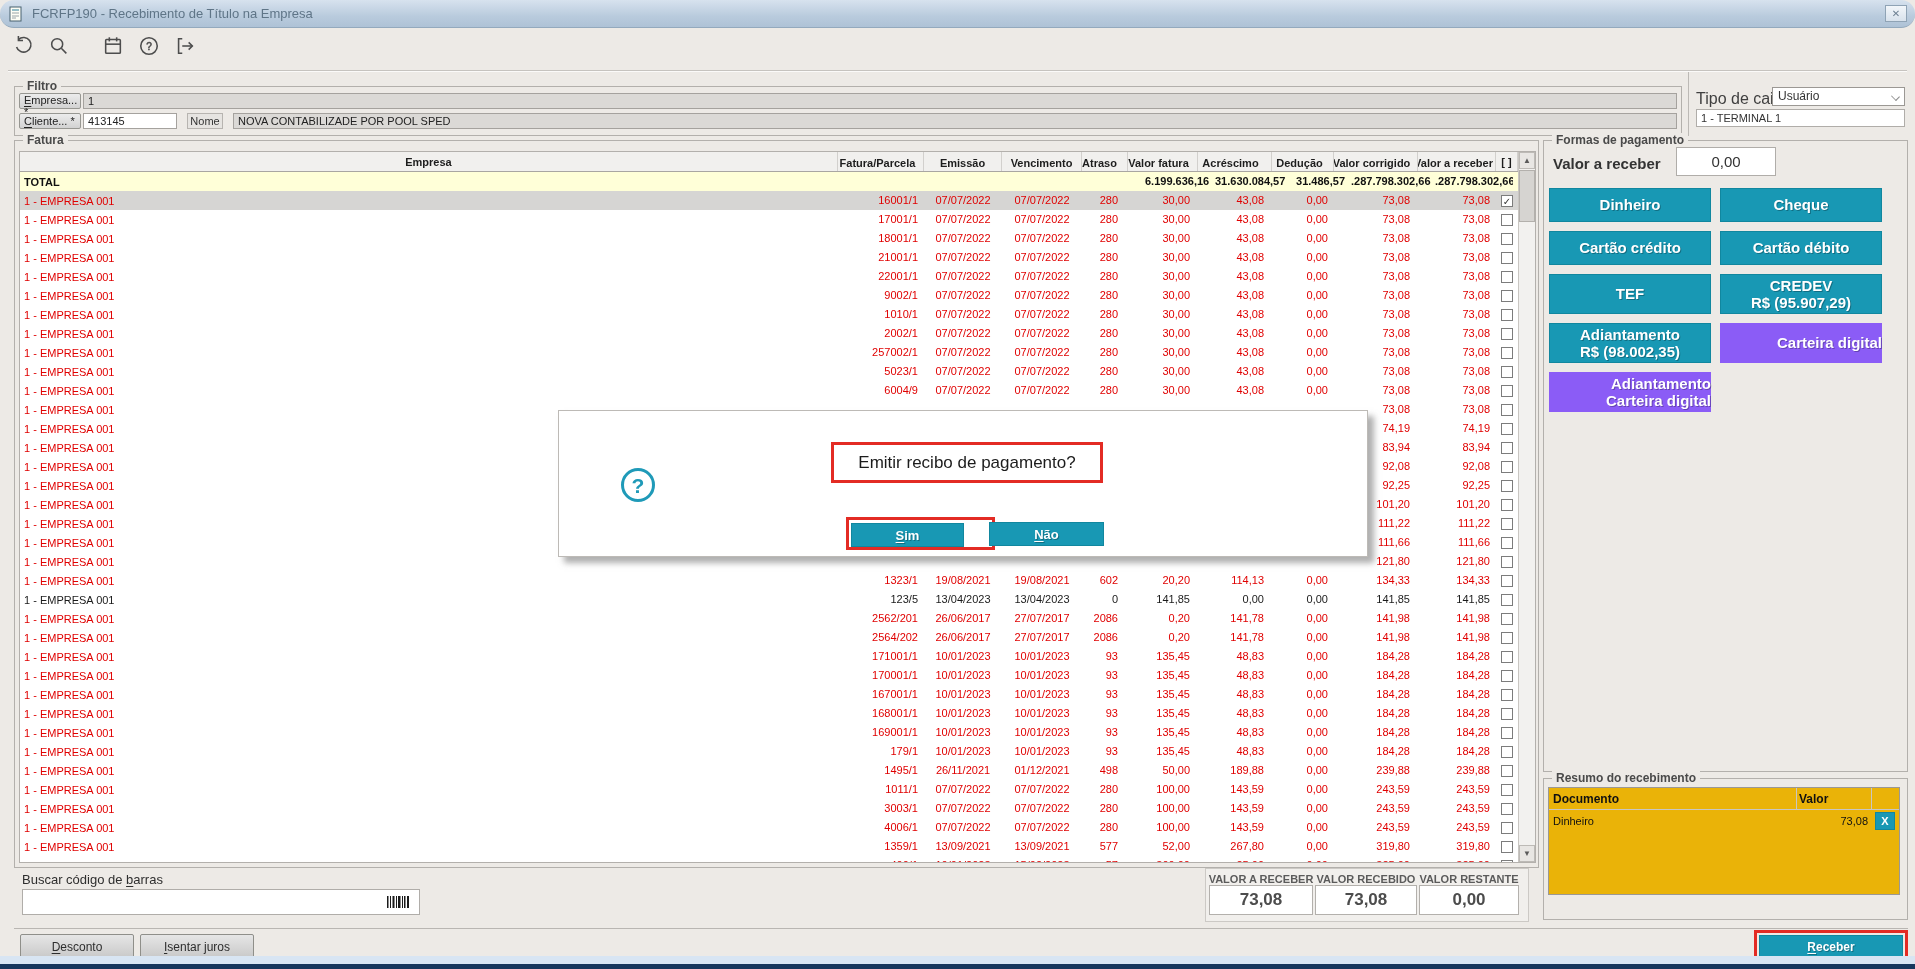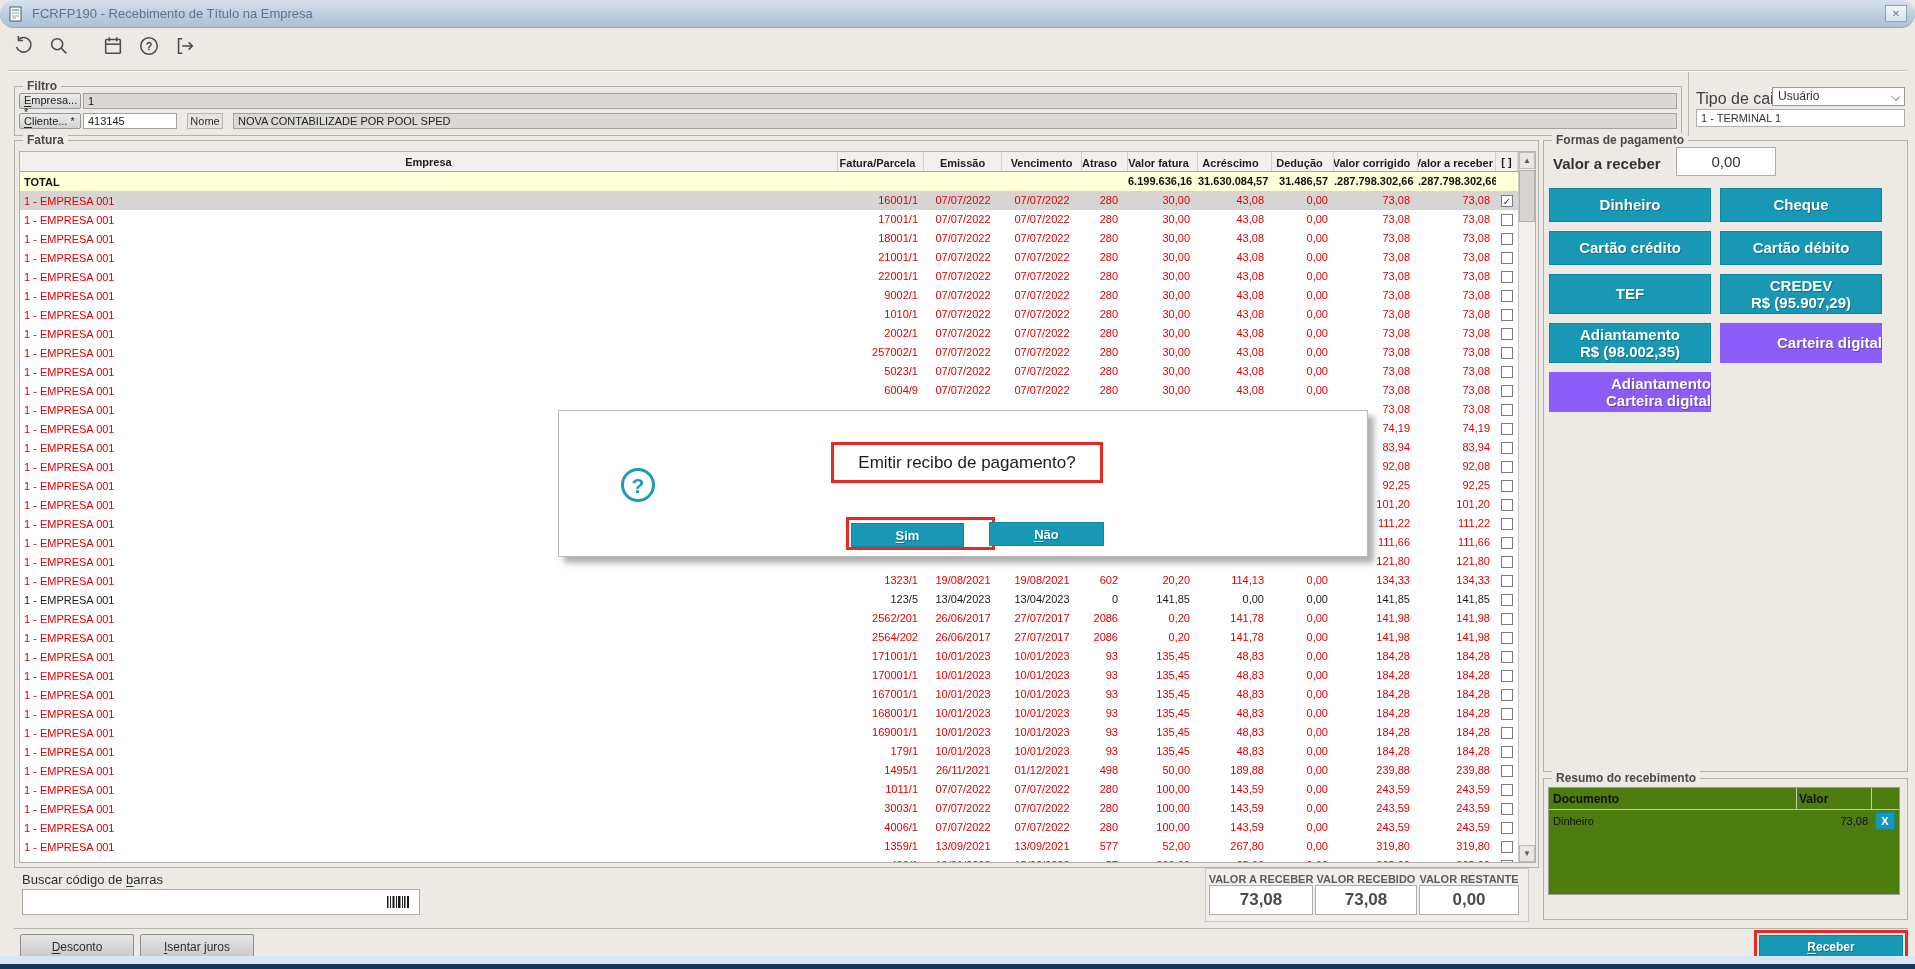--- a/index.html
+++ b/index.html
@@ -81,21 +81,21 @@
     font-size:15px; color:#333; text-align:center; padding-top:5px; }
   .pay-grid { position:absolute; left:5px; top:47px; width:334px; display:grid;
     grid-template-columns:162px 162px; grid-template-rows:34px 34px 40px 40px 40px; gap:9px 9px; }
   .pay-btn { font-size:15px; font-weight:bold; color:#fff; text-shadow:1px 1px 0 rgba(0,0,0,0.28);
     white-space:pre-line; line-height:1.15; border:none; }
   .pay-btn.teal { background:#1898b4; border:1px solid #11879f; }
   .pay-btn.gray { background:#8b5cf6;text-align:right; }
 
   
   .resumo-group { left:1543px; top:778px; width:365px; height:142px; }
-  .resumo-box { position:absolute; left:4px; top:8px; width:352px; height:108px; background:#4d7c0f; border:1px solid #9b9894; }
+  .resumo-box { position:absolute; left:4px; top:8px; width:352px; height:108px; background:#eab308; border:1px solid #9b9894; }
   .res-head { display:flex; height:22px; border-bottom:1px solid #c9c6c2; font-size:12px; font-weight:bold; color:#111; }
   .res-h-doc { flex:1; padding:4px 0 0 4px; }
   .res-h-val { width:75px; padding:4px 0 0 2px; border-left:1px solid #c9c6c2; }
   .res-h-x { width:28px; border-left:1px solid #c9c6c2; }
   .res-row { display:flex; height:22px; align-items:center; font-size:11px; color:#111; }
   .res-doc { flex:1; padding-left:4px; }
   .res-val { width:72px; text-align:right; }
   .res-x { width:20px; height:18px; margin:0 4px 0 7px; background:#1898b4; color:#fff; font-size:11px; font-weight:bold; border:1px solid #11879f; }
 
   
@@ -214,21 +214,21 @@
         <div class="cell c-em">Emissão</div>
         <div class="cell c-vc">Vencimento</div>
         <div class="cell c-at">Atraso</div>
         <div class="cell c-vf">Valor fatura</div>
         <div class="cell c-ac">Acréscimo</div>
         <div class="cell c-de">Dedução</div>
         <div class="cell c-co">Valor corrigido</div>
         <div class="cell c-re">Valor a receber</div>
         <div class="cell c-chk">[ ]</div>
       </div>
-    <div class="trow-total" style="margin-right:17px;">
+    <div class="trow-total" style="">
       <div class="cell c-emp">TOTAL</div>
       <div class="cell c-f"></div>
         <div class="cell c-em"></div>
         <div class="cell c-vc"></div>
         <div class="cell c-at"></div>
       <div class="cell c-vf">6.199.636,16</div>
       <div class="cell c-ac">31.630.084,57</div>
       <div class="cell c-de">31.486,57</div>
       <div class="cell c-co">.287.798.302,66</div>
       <div class="cell c-re">.287.798.302,66</div>

